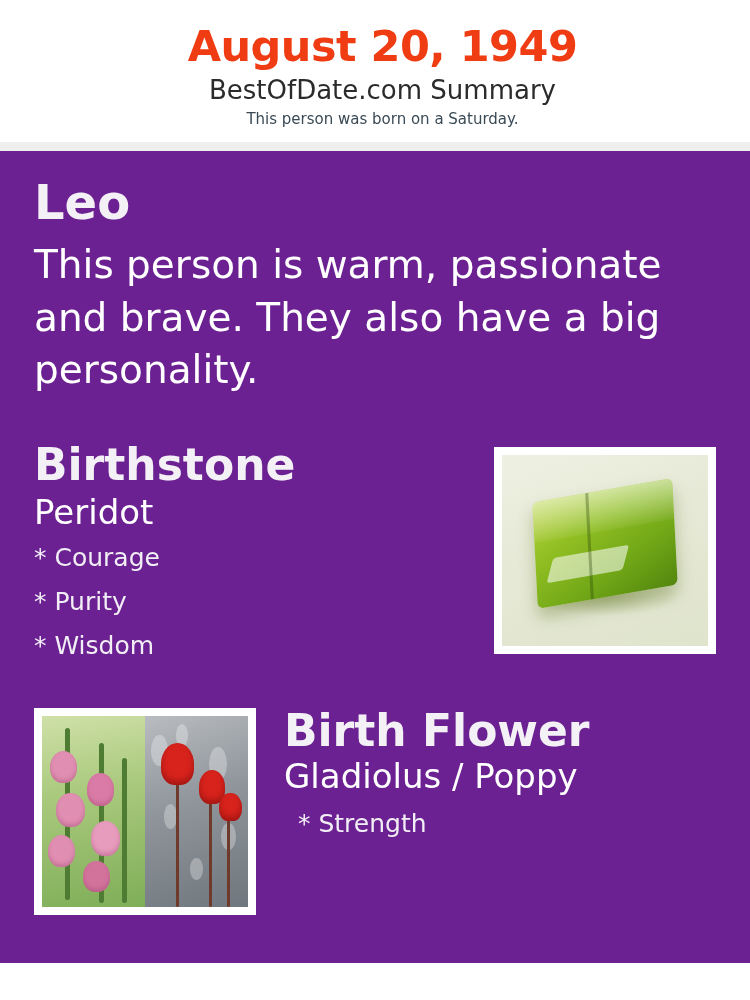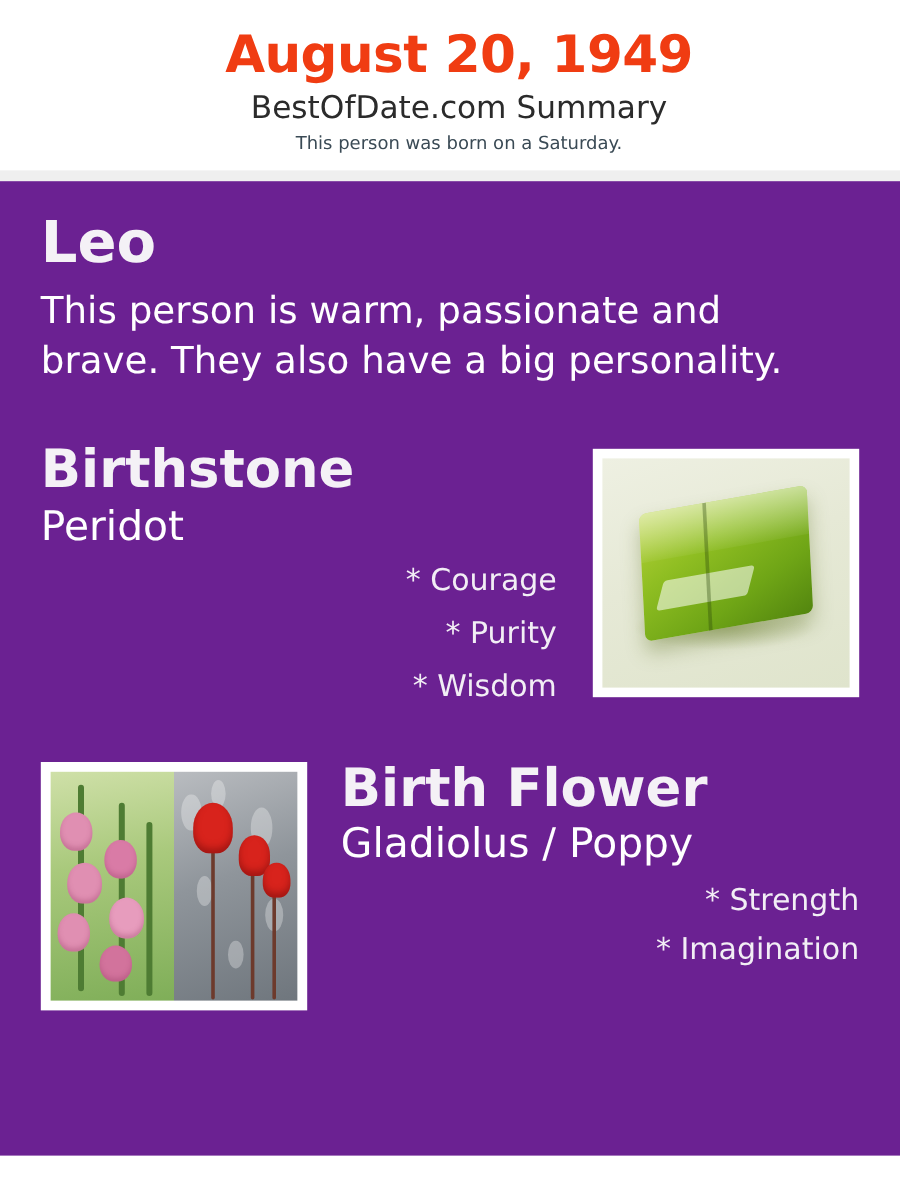--- a/index.html
+++ b/index.html
@@ -69,21 +69,21 @@
   }
 
   .sign-name {
     font-size: 48px;
     font-weight: bold;
     color: #f4f1f6;
     line-height: 1.05;
     margin: 0 0 12px 0;
   }
   .sign-desc {
-    font-size: 31px;
+    font-size: 39px;
     color: #ffffff;
     line-height: 1.34;
     margin: 0;
     max-width: 660px;
     font-weight: normal;
   }
 
   
   .stone-section {
     margin-top: 46px;
@@ -104,21 +104,20 @@
     font-size: 34px;
     color: #ffffff;
     line-height: 1.2;
     margin: 0 0 12px 0;
   }
   .bullet {
     font-size: 25px;
     color: #f2eef5;
     line-height: 1.0;
     margin: 0 0 19px 0;
-    text-align: right;
   }
 
   .stone-photo {
     position: absolute;
     right: 0px;
     top: 5px;
     width: 222px;
     height: 207px;
     background: #ffffff;
     padding: 8px;
@@ -329,18 +328,17 @@
             <div class="poppy" style="left:52%; top:28%; width:26%; height:18%;"></div>
             <div class="poppy" style="left:72%; top:40%; width:22%; height:15%;"></div>
           </div>
         </div>
       </div>
 
       <div class="flower-text">
         <div class="flower-heading">Birth Flower</div>
         <div class="flower-names">Gladiolus / Poppy</div>
         <div class="bullet">* Strength</div>
-        <div class="bullet">* Imagination</div>
       </div>
     </div>
 
   </div>
 </div>
 
 </body></html>

